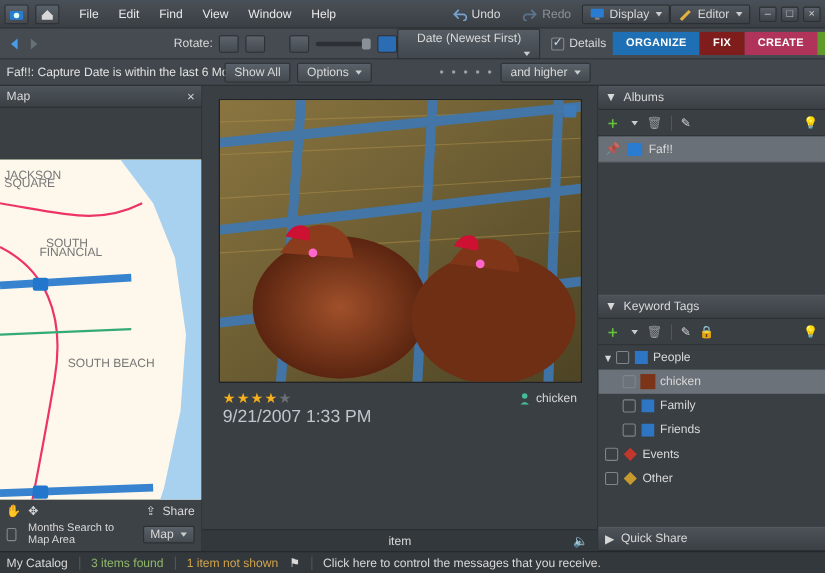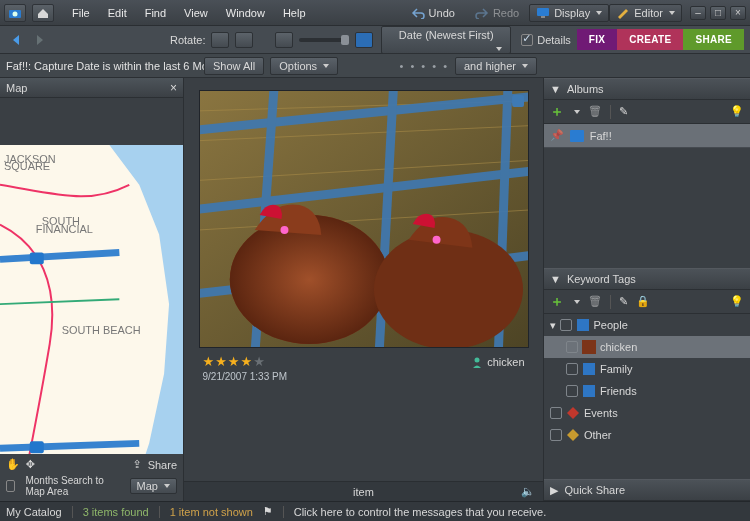--- a/index.html
+++ b/index.html
@@ -19,21 +19,21 @@
 .toolbar2{height:28px;background:#454b51;display:flex;align-items:center;padding:0 6px;border-bottom:1px solid #2b2f33;}
 .nav-arrow{width:22px;height:20px;display:flex;align-items:center;justify-content:center;}
 .rotate-grp{display:flex;align-items:center;gap:6px;margin:0 auto 0 120px;}
 .rotate-grp .sq{width:18px;height:16px;background:linear-gradient(#5c636a,#444a50);border:1px solid #2d3135;border-radius:2px;}
 .sort-dd{background:linear-gradient(#565d64,#41474d);border:1px solid #2c3034;border-radius:2px;padding:2px 8px;display:flex;align-items:center;gap:6px;min-width:130px;flex-direction:column;}
 .chk{width:12px;height:12px;border:1px solid #888;border-radius:2px;display:inline-block;margin-right:4px;position:relative;}
 .chk.checked:after{content:"✓";position:absolute;top:-3px;left:0;font-size:11px;color:#cde;}
 .tabs{display:flex;margin-left:6px;}
 .tab{padding:5px 12px;font-weight:bold;font-size:10px;letter-spacing:.3px;color:#fff;}
 .tab.organize{background:#1e6fb4;}
-.tab.fix{background:#701a75;}
+.tab.fix{background:#7f1d1d;}
 .tab.create{background:#b0335a;}
 .tab.share{background:#5f9a2b;}
 .filterbar{height:24px;background:#41474c;display:flex;align-items:center;padding:0 6px;border-bottom:1px solid #2b2f33;position:relative;}
 .filterbar .lbl{white-space:nowrap;color:#e2e2e2;}
 .pill{background:linear-gradient(#5a6168,#444a50);border:1px solid #2d3135;border-radius:2px;padding:2px 8px;display:flex;align-items:center;gap:4px;}
 .stars{color:#9aa0a6;letter-spacing:2px;margin:0 6px;}
 .main{flex:1;display:flex;min-height:0;}
 .left{width:184px;display:flex;flex-direction:column;border-right:1px solid #2b2f33;}
 .panel-hd{height:20px;background:linear-gradient(#4d545a,#3b4045);display:flex;align-items:center;padding:0 6px;border-bottom:1px solid #2b2f33;}
 .panel-hd .x{margin-left:auto;font-size:12px;}
@@ -43,21 +43,21 @@
 .left-tools .row{display:flex;align-items:center;gap:6px;}
 .mid{flex:1;display:flex;flex-direction:column;background:#3a3f44;min-width:0;}
 .thumb-area{flex:1;display:flex;align-items:flex-start;justify-content:center;padding:12px 6px 0;background:#3a3f44;}
 .photo-card{width:330px;}
 .photo{height:258px;background:#222;position:relative;border:1px solid #20242a;overflow:hidden;}
 .photo svg{width:100%;height:100%;}
 .rating-row{display:flex;align-items:center;padding:6px 4px 2px;}
 .star{color:#f6b01e;font-size:13px;margin-right:1px;}
 .star.off{color:#6a7075;}
 .tag-chip{margin-left:auto;display:flex;align-items:center;gap:4px;color:#bfc6cc;}
-.date-row{padding:0 4px 4px;color:#bfc6cc;font-size:10px;}
+.date-row{padding:0 4px 4px;color:#bfc6cc;font-size:16px;}
 .caption-row{height:20px;background:#33383d;display:flex;align-items:center;justify-content:center;border-top:1px solid #2a2e32;position:relative;}
 .caption-row .snd{position:absolute;right:8px;}
 .right{width:207px;background:#3e4349;display:flex;flex-direction:column;border-left:1px solid #2b2f33;}
 .accordion-hd{height:22px;background:linear-gradient(#4c5258,#3b4045);display:flex;align-items:center;padding:0 6px;border-top:1px solid #54595f;border-bottom:1px solid #2b2f33;}
 .accordion-hd .tri{margin-right:6px;}
 .panel-toolbar{height:24px;background:#3a3f44;display:flex;align-items:center;padding:0 6px;gap:8px;border-bottom:1px solid #2b2f33;}
 .plus{color:#67c23a;font-weight:bold;font-size:14px;}
 .albums-body{flex:0 0 auto;background:#3a3f44;}
 .album-item{height:24px;background:#575d63;display:flex;align-items:center;padding:0 6px;gap:6px;border-bottom:1px solid #454a50;}
 .album-item.sel{background:#6a7077;}
@@ -155,20 +155,21 @@
   </div>
   <div class="sort-dd">
       <span>Date (Newest First)</span>
       <span class="caret" style="margin-left:auto"></span>
     </div>
   <div style="display:flex;align-items:center;margin-left:10px">
       <span class="chk checked"></span>
       <span>Details</span>
     </div>
   <div class="tabs">
+    <div class="tab organize">ORGANIZE</div>
     <div class="tab fix">FIX</div>
     <div class="tab create">CREATE</div>
     <div class="tab share">SHARE</div>
   </div>
 </div>
 
 <div class="filterbar">
   <span class="lbl">Faf!!: Capture Date is within the last 6 Months</span>
   <div style="position:absolute;left:204px;display:flex;gap:6px;align-items:flex-end">
     <div class="pill">

